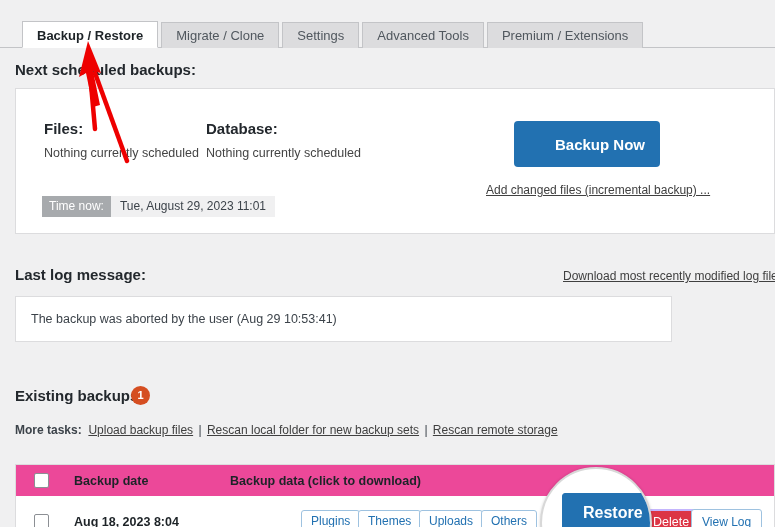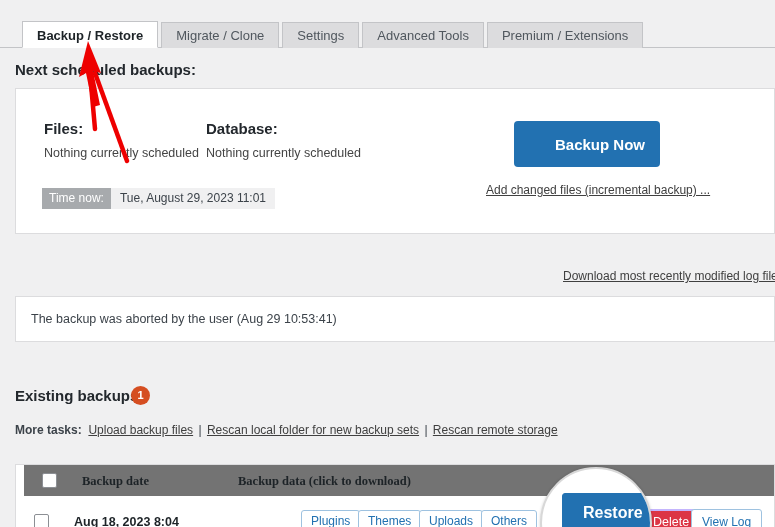--- a/index.html
+++ b/index.html
@@ -87,21 +87,21 @@
   }
   .col-sub {
     position: absolute;
     font-size: 12.5px;
     color: #444;
   }
 
   .timenow-wrap {
     position: absolute;
     display: flex;
-    align-items: center;
+    align-items: flex-end;
     height: 38px;
     font-size: 12px;
   }
   .timenow-label {
     background: #a7aaad;
     color: #ffffff;
     padding: 0 7px;
     line-height: 21px;
     white-space: nowrap;
   }
@@ -128,21 +128,21 @@
 
   .link {
     color: #404040;
     text-decoration: underline;
     font-size: 12px;
     cursor: pointer;
   }
   .link-abs { position: absolute; }
 
   
-  #log-panel { left: 15px; top: 275px; width: 760px; height: 46px; }
+  #log-panel { left: 15px; top: 275px; width: 657px; height: 46px; }
   .log-text {
     position: absolute;
     left: 15px; top: 15px;
     font-size: 12.5px;
     color: #3c434a;
   }
 
   
   .badge-count {
     position: absolute;
@@ -166,25 +166,24 @@
   
   #backups-table {
     position: absolute;
     left: 15px; top: 443px; width: 760px; height: 84px;
     background: #ffffff;
     border: 1px solid #dcdcde;
     box-sizing: border-box;
   }
   .thead {
     position: absolute;
-    left: 8px; top: 0; right: 0;
+    left: 0; top: 0; right: 0;
     height: 31px;
     border-bottom: 1px solid #dcdcde;
-    background: #737373;
-    font-family: Liberation Serif, serif;
+    background: #ec4899;
   }
   .trow {
     position: absolute;
     left: 0; top: 31px; right: 0;
     height: 51px;
     background: #fff;
   }
   .chk {
     position: absolute;
     width: 15px; height: 15px;
@@ -317,20 +316,21 @@
     <div class="timenow-wrap" style="left:26px; top:90px;">
       <div class="timenow-label">Time now:</div>
       <div class="timenow-value">Tue, August 29, 2023 11:01</div>
     </div>
 
     <button class="btn-primary-big" style="left:498px; top:32px; width:146px; height:46px;">Backup Now</button>
 
     <a class="link link-abs" style="left:470px; top:94px;">Add changed files (incremental backup) ...</a>
   </div>
 
+  <div class="section-heading" style="left:15px; top:245px;">Last log message:</div>
 
   <a class="link link-abs" style="left:563px; top:248px; white-space:nowrap;">Download most recently modified log file</a>
 
   <div class="panel" id="log-panel">
     <div class="log-text">The backup was aborted by the user (Aug 29 10:53:41)</div>
   </div>
 
   <div class="section-heading" style="left:15px; top:366px;">Existing backups</div>
   <div class="badge-count" style="left:131px; top:365px;">1</div>
 

